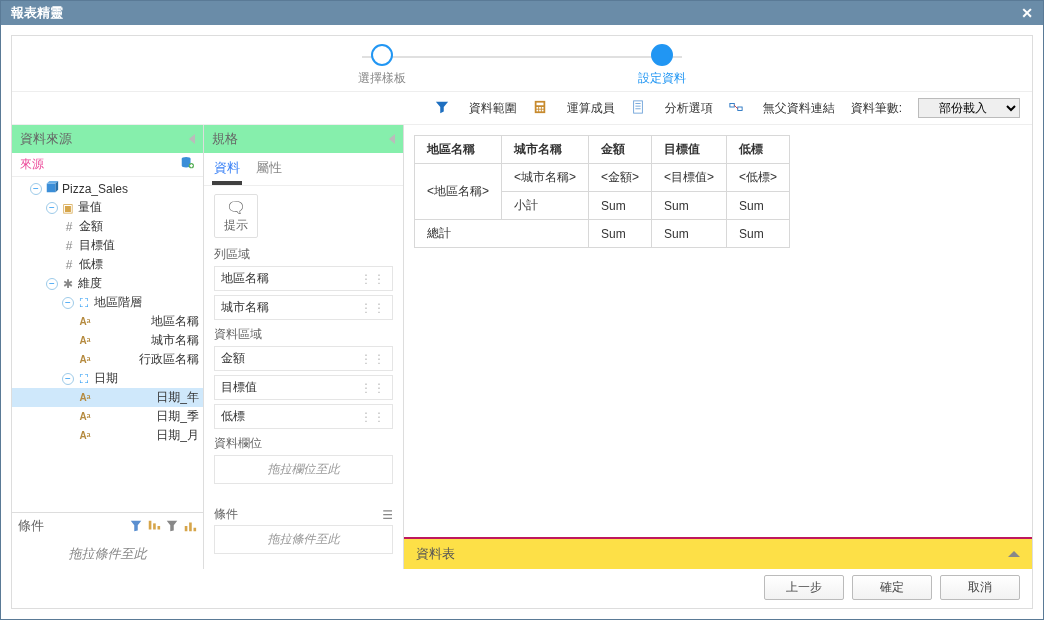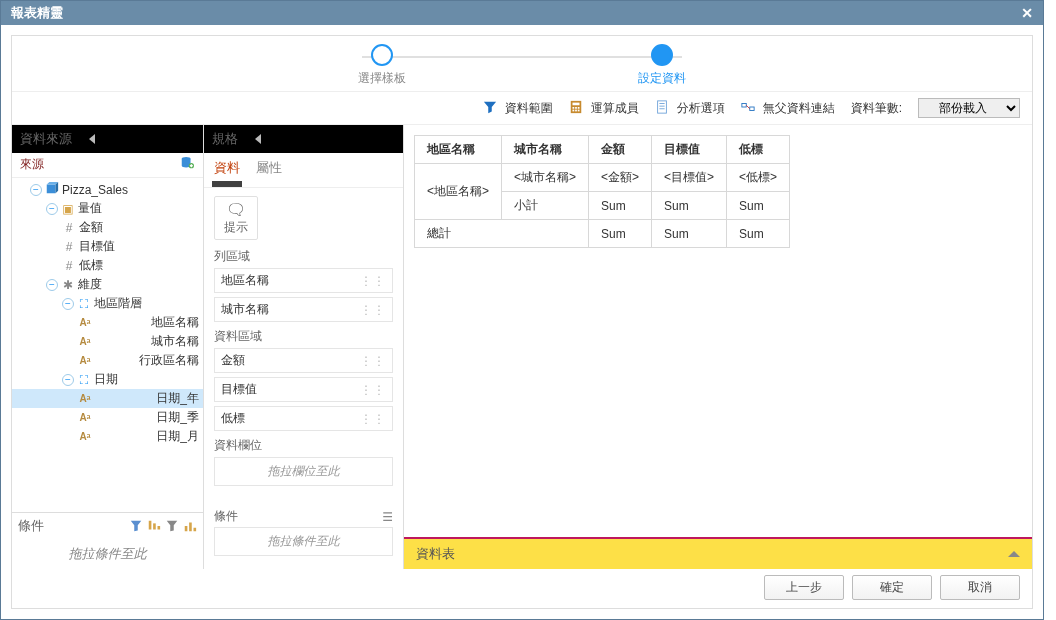--- a/index.html
+++ b/index.html
@@ -70,21 +70,21 @@
 
   .toolbar {
     border-top: 1px solid #eee;
     display: flex;
     justify-content: flex-end;
     align-items: center;
     gap: 16px;
     padding: 6px 12px;
     font-size: 12px;
   }
-  .tool-item { display: inline-flex; align-items: center; gap: 8px; cursor: pointer; }
+  .tool-item { display: inline-flex; align-items: center; gap: 20px; cursor: pointer; }
   .tool-item svg { width: 14px; height: 14px; }
   .record-select {
     border: 1px solid #bbb;
     font-size: 12px;
     padding: 1px 16px;
   }
 
   
   .main {
     flex: 1;
@@ -93,40 +93,39 @@
     border-top: 1px solid #eee;
     overflow: hidden;
   }
   .col {
     border-right: 1px solid #ddd;
     display: flex; flex-direction: column;
     overflow: hidden;
   }
   .col:last-child { border-right: none; }
   .panel-head {
-    background: #000000;
+    background: #86efac;
     color: #666;
     padding: 5px 8px;
-    display: flex; align-items: center; justify-content: flex-start; gap: 17px;
+    display: flex; align-items: center; justify-content: space-between; gap: 17px;
   }
   .panel-head .chevron {
     width: 0; height: 0;
     border-top: 5px solid transparent;
     border-bottom: 5px solid transparent;
     border-right: 6px solid #bbb;
   }
 
   
   .source-body { flex: 1; overflow: auto; font-size: 12px; }
   .src-row {
     padding: 3px 8px;
     border-bottom: 1px solid #eee;
     display: flex; align-items: flex-start; justify-content: space-between;
-    color: #7f1d1d;
-    font-family: Liberation Mono, monospace;
+    color: #ec4899;
   }
   .tree { padding: 2px 0 6px 0; }
   .tree-node {
     display: flex; align-items: center;
     padding: 1px 4px 1px 4px;
     white-space: nowrap;
   }
   .toggle {
     width: 12px; height: 12px;
     border: 1px solid #9ecbe9;
@@ -165,22 +164,22 @@
   .tabs {
     display: flex; gap: 12px;
     padding: 2px 8px 0 8px;
     border-bottom: 1px solid #eee;
   }
   .tab {
     padding: 4px 2px;
     color: #888; cursor: pointer;
   }
   .tab.active {
-    color: #c2410c;
-    border-bottom: 6px solid #404040;
+    color: #3b82f6;
+    border-bottom: 4px solid #404040;
   }
   .spec-body { padding: 8px 10px; font-size: 12px; overflow: auto; flex: 1; }
   .hint-btn {
     width: 44px; height: 44px;
     border: 1px solid #e0e0e0;
     display: flex; flex-direction: column;
     align-items: center; justify-content: center;
     color: #666; border-radius: 2px;
     margin-bottom: 8px; cursor: pointer;
   }

